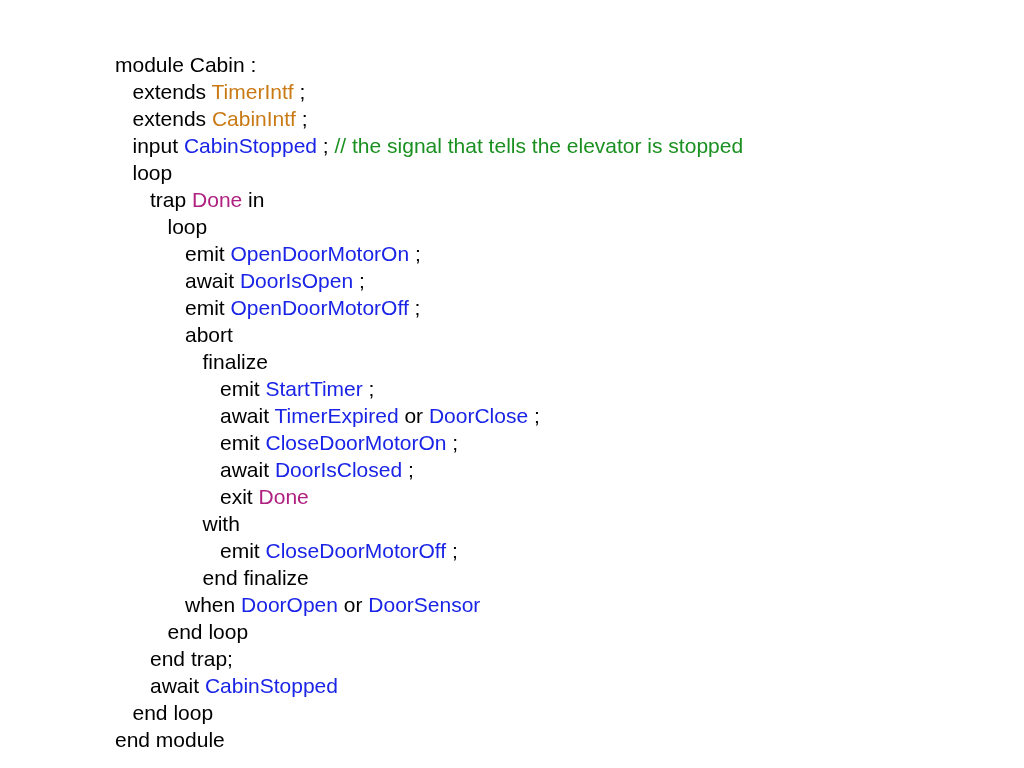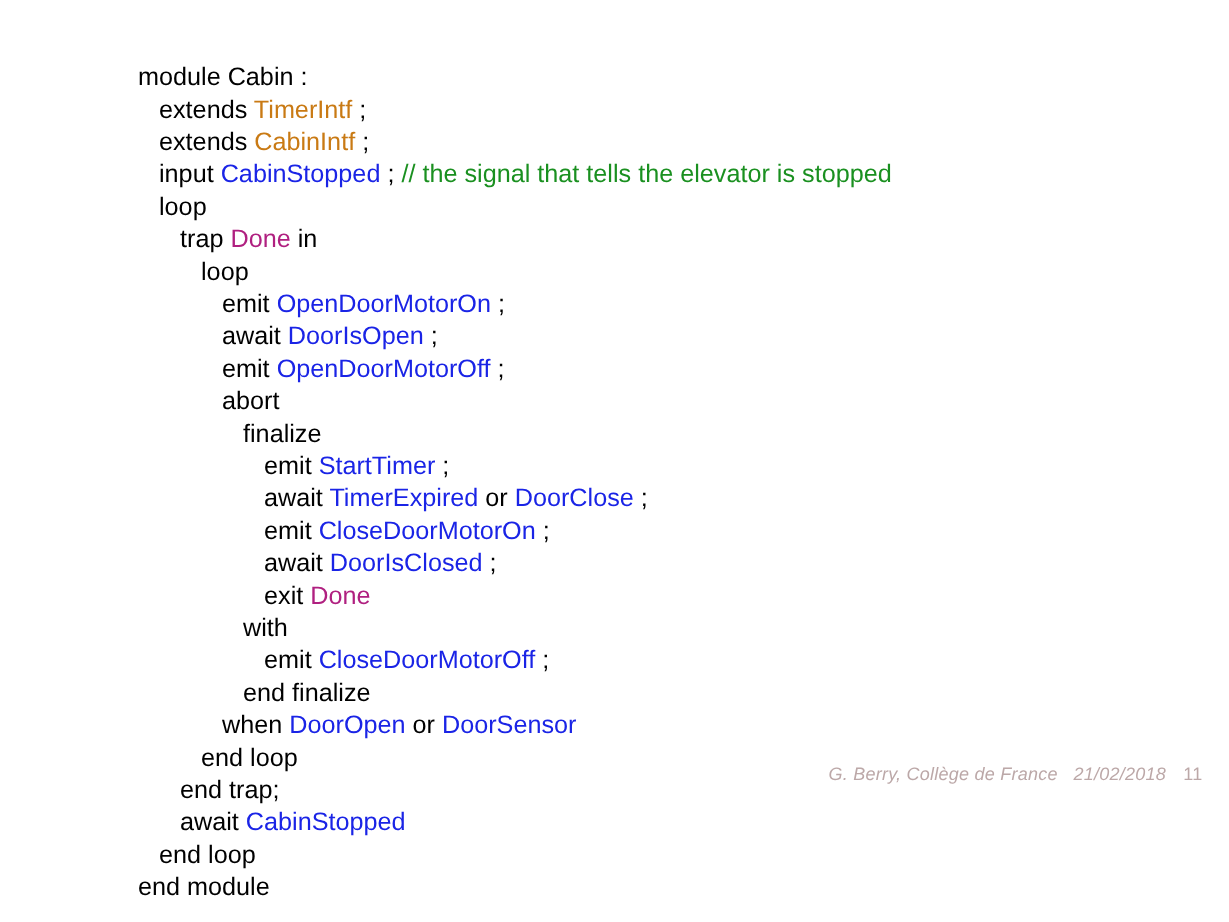--- a/index.html
+++ b/index.html
@@ -72,19 +72,14 @@
 <span class="kw">                  emit </span><span class="sig">CloseDoorMotorOff</span><span class="kw"> ;</span>
 <span class="kw">               end finalize</span>
 <span class="kw">            when </span><span class="sig">DoorOpen</span><span class="kw"> or </span><span class="sig">DoorSensor</span>
 <span class="kw">         end loop</span>
 <span class="kw">      end trap;</span>
 <span class="kw">      await </span><span class="sig">CabinStopped</span>
 <span class="kw">   end loop</span>
 <span class="kw">end module</span>
 </div>
 
-  <div class="footer">
-    <span>G. Berry, Collège de France</span>&nbsp;&nbsp;
-    <span>21/02/2018</span>
-    <span class="pg">11</span>
-  </div>
 
 </div>
 
 </body></html>

